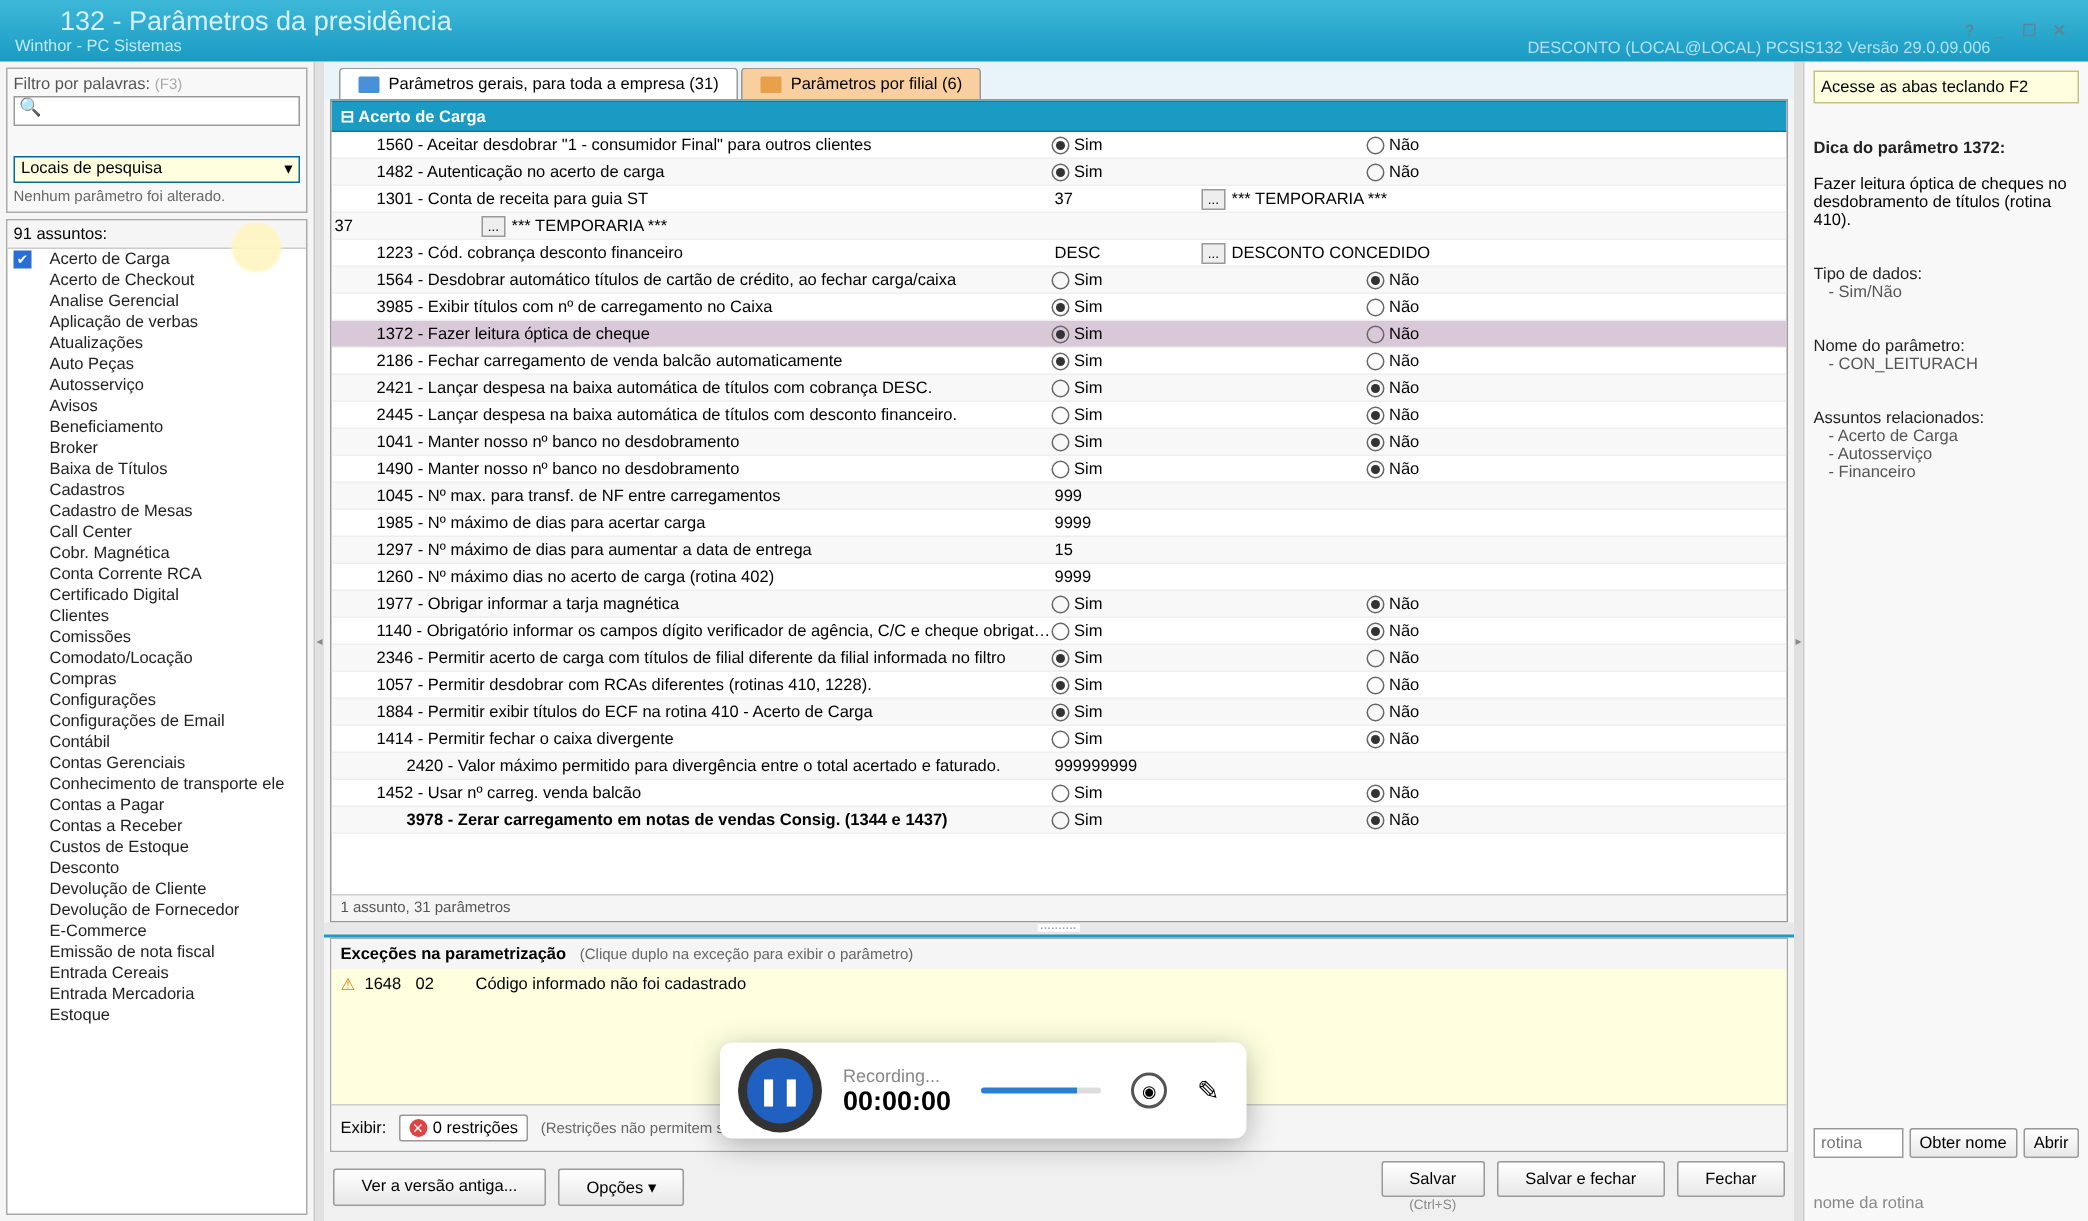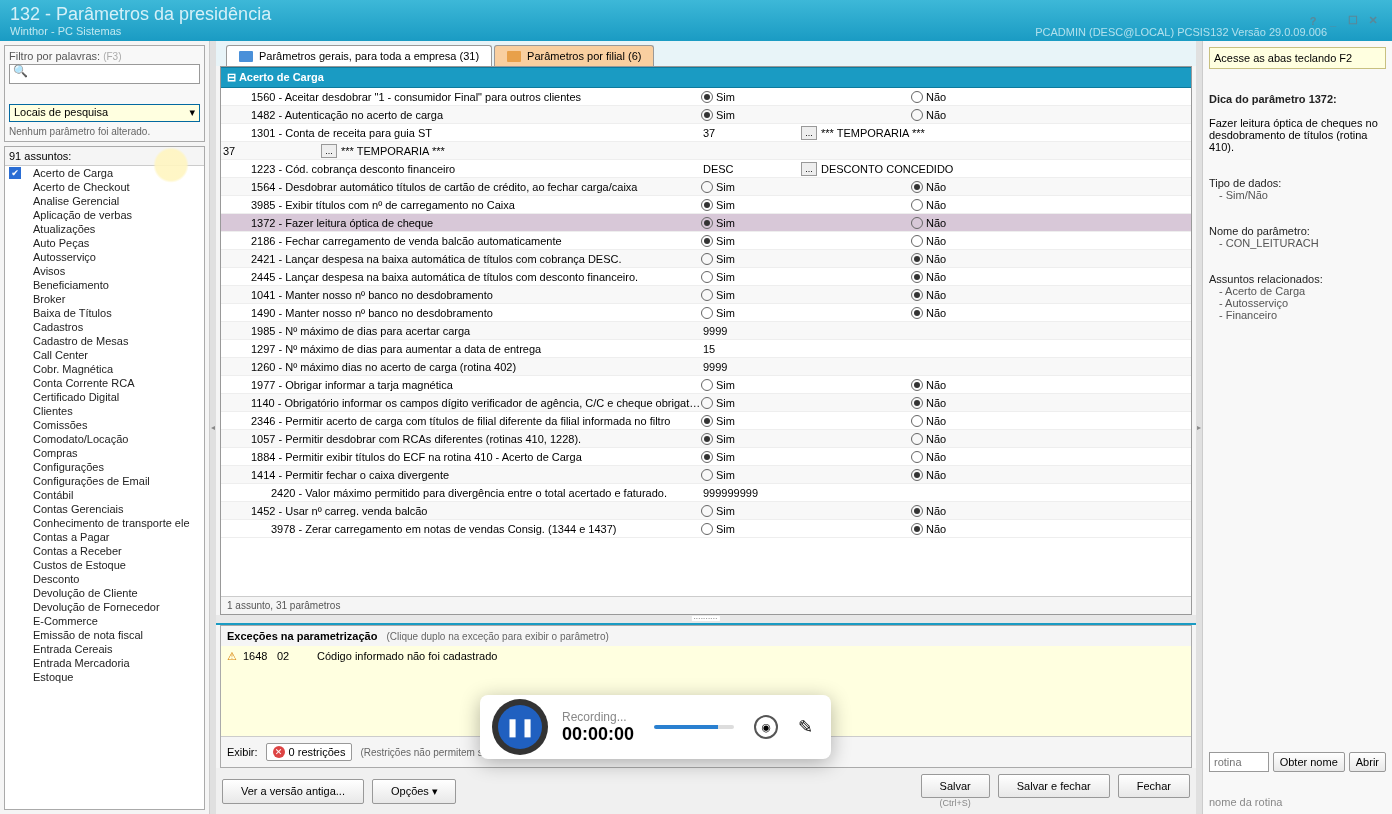--- a/index.html
+++ b/index.html
@@ -1,19 +1,19 @@
 <!DOCTYPE html>
 <html><head>
 <meta charset="utf-8">
 <style>
 * { margin: 0; padding: 0; box-sizing: border-box; font-family: Tahoma, Arial, sans-serif; font-size: 11px; }
 body { background: #e8f4f8; overflow: hidden; }
 .window { width: 1392px; height: 814px; display: flex; flex-direction: column; }
 .titlebar { background: linear-gradient(to bottom, #3db8d8, #1a9bc3); color: #fff; padding: 4px 10px; display: flex; justify-content: space-between; align-items: center; position: relative; }
-.titlebar .title-main { font-size: 18px; font-weight: normal; color: #d4f0f8; }
+.titlebar .title-main { font-size: 18px; font-weight: normal; color: #d4f0f8; margin-left: 30px; }
 .titlebar .title-sub { font-size: 11px; color: #c0e8f0; }
 .titlebar .right-info { font-size: 11px; color: #b0e0ed; position: absolute; right: 65px; bottom: 3px; }
 .win-controls { display: flex; gap: 2px; }
 .win-btn { width: 18px; height: 16px; color: #5a8899; display: inline-flex; align-items: center; justify-content: center; font-weight: bold; cursor: pointer; }
 .content { flex: 1; display: flex; background: #f5f5f5; overflow: hidden; }
 .left-panel { width: 210px; display: flex; flex-direction: column; border-right: 1px solid #ccc; }
 .filter-box { border: 1px solid #aaa; margin: 4px; padding: 4px; background: #f8f8f8; }
 .filter-box label { color: #555; }
 .filter-box .shortcut { color: #aaa; font-size: 10px; }
 .filter-input { width: 100%; border: 1px solid #999; height: 20px; margin-top: 2px; }
@@ -87,21 +87,21 @@
 </style>
 </head>
 <body>
 
 <div class="window">
   <div class="titlebar">
     <div>
       <div class="title-main">132 - Parâmetros da presidência</div>
       <div class="title-sub">Winthor - PC Sistemas</div>
     </div>
-    <div class="right-info">PCADMIN (DESC@LOCAL)   PCSIS132   Versão   29.0.09.006</div>
+    <div class="right-info">DESCONTO (LOCAL@LOCAL)   PCSIS132   Versão   29.0.09.006</div>
     <div class="win-controls">
       <span class="win-btn">?</span>
       <span class="win-btn">_</span>
       <span class="win-btn">☐</span>
       <span class="win-btn">✕</span>
     </div>
   </div>
 
   <div class="content">
     <div class="left-panel">
@@ -340,20 +340,24 @@
                 </span>
               </div>
               <div class="param-val2" style="padding-left: 110px;">
                 <span class="radio-nao">
                   <span class="radio-icon checked"></span>
                   <span>Não</span>
                 </span>
               </div>
             </div>
             <div class="param-row">
+              <div class="param-label">1045 - Nº max. para transf. de NF entre carregamentos</div>
+              <div class="param-val1 text-val">999</div>
+            </div>
+            <div class="param-row">
               <div class="param-label">1985 - Nº máximo de dias para acertar carga</div>
               <div class="param-val1 text-val">9999</div>
             </div>
             <div class="param-row">
               <div class="param-label">1297 - Nº máximo de dias para aumentar a data de entrega</div>
               <div class="param-val1 text-val">15</div>
             </div>
             <div class="param-row">
               <div class="param-label">1260 - Nº máximo dias no acerto de carga (rotina 402)</div>
               <div class="param-val1 text-val">9999</div>
@@ -461,21 +465,21 @@
                 </span>
               </div>
               <div class="param-val2" style="padding-left: 110px;">
                 <span class="radio-nao">
                   <span class="radio-icon checked"></span>
                   <span>Não</span>
                 </span>
               </div>
             </div>
             <div class="param-row">
-              <div class="param-label" style="padding-left: 50px;">3978 - Zerar carregamento em notas de vendas Consig. (1344 e 1437)</div>
+              <div class="param-label" style="padding-left: 50px; font-weight: bold;">3978 - Zerar carregamento em notas de vendas Consig. (1344 e 1437)</div>
               <div class="param-val1">
                 <span class="radio-sim">
                   <span class="radio-icon "></span>
                   <span>Sim</span>
                 </span>
               </div>
               <div class="param-val2" style="padding-left: 110px;">
                 <span class="radio-nao">
                   <span class="radio-icon checked"></span>
                   <span>Não</span>

